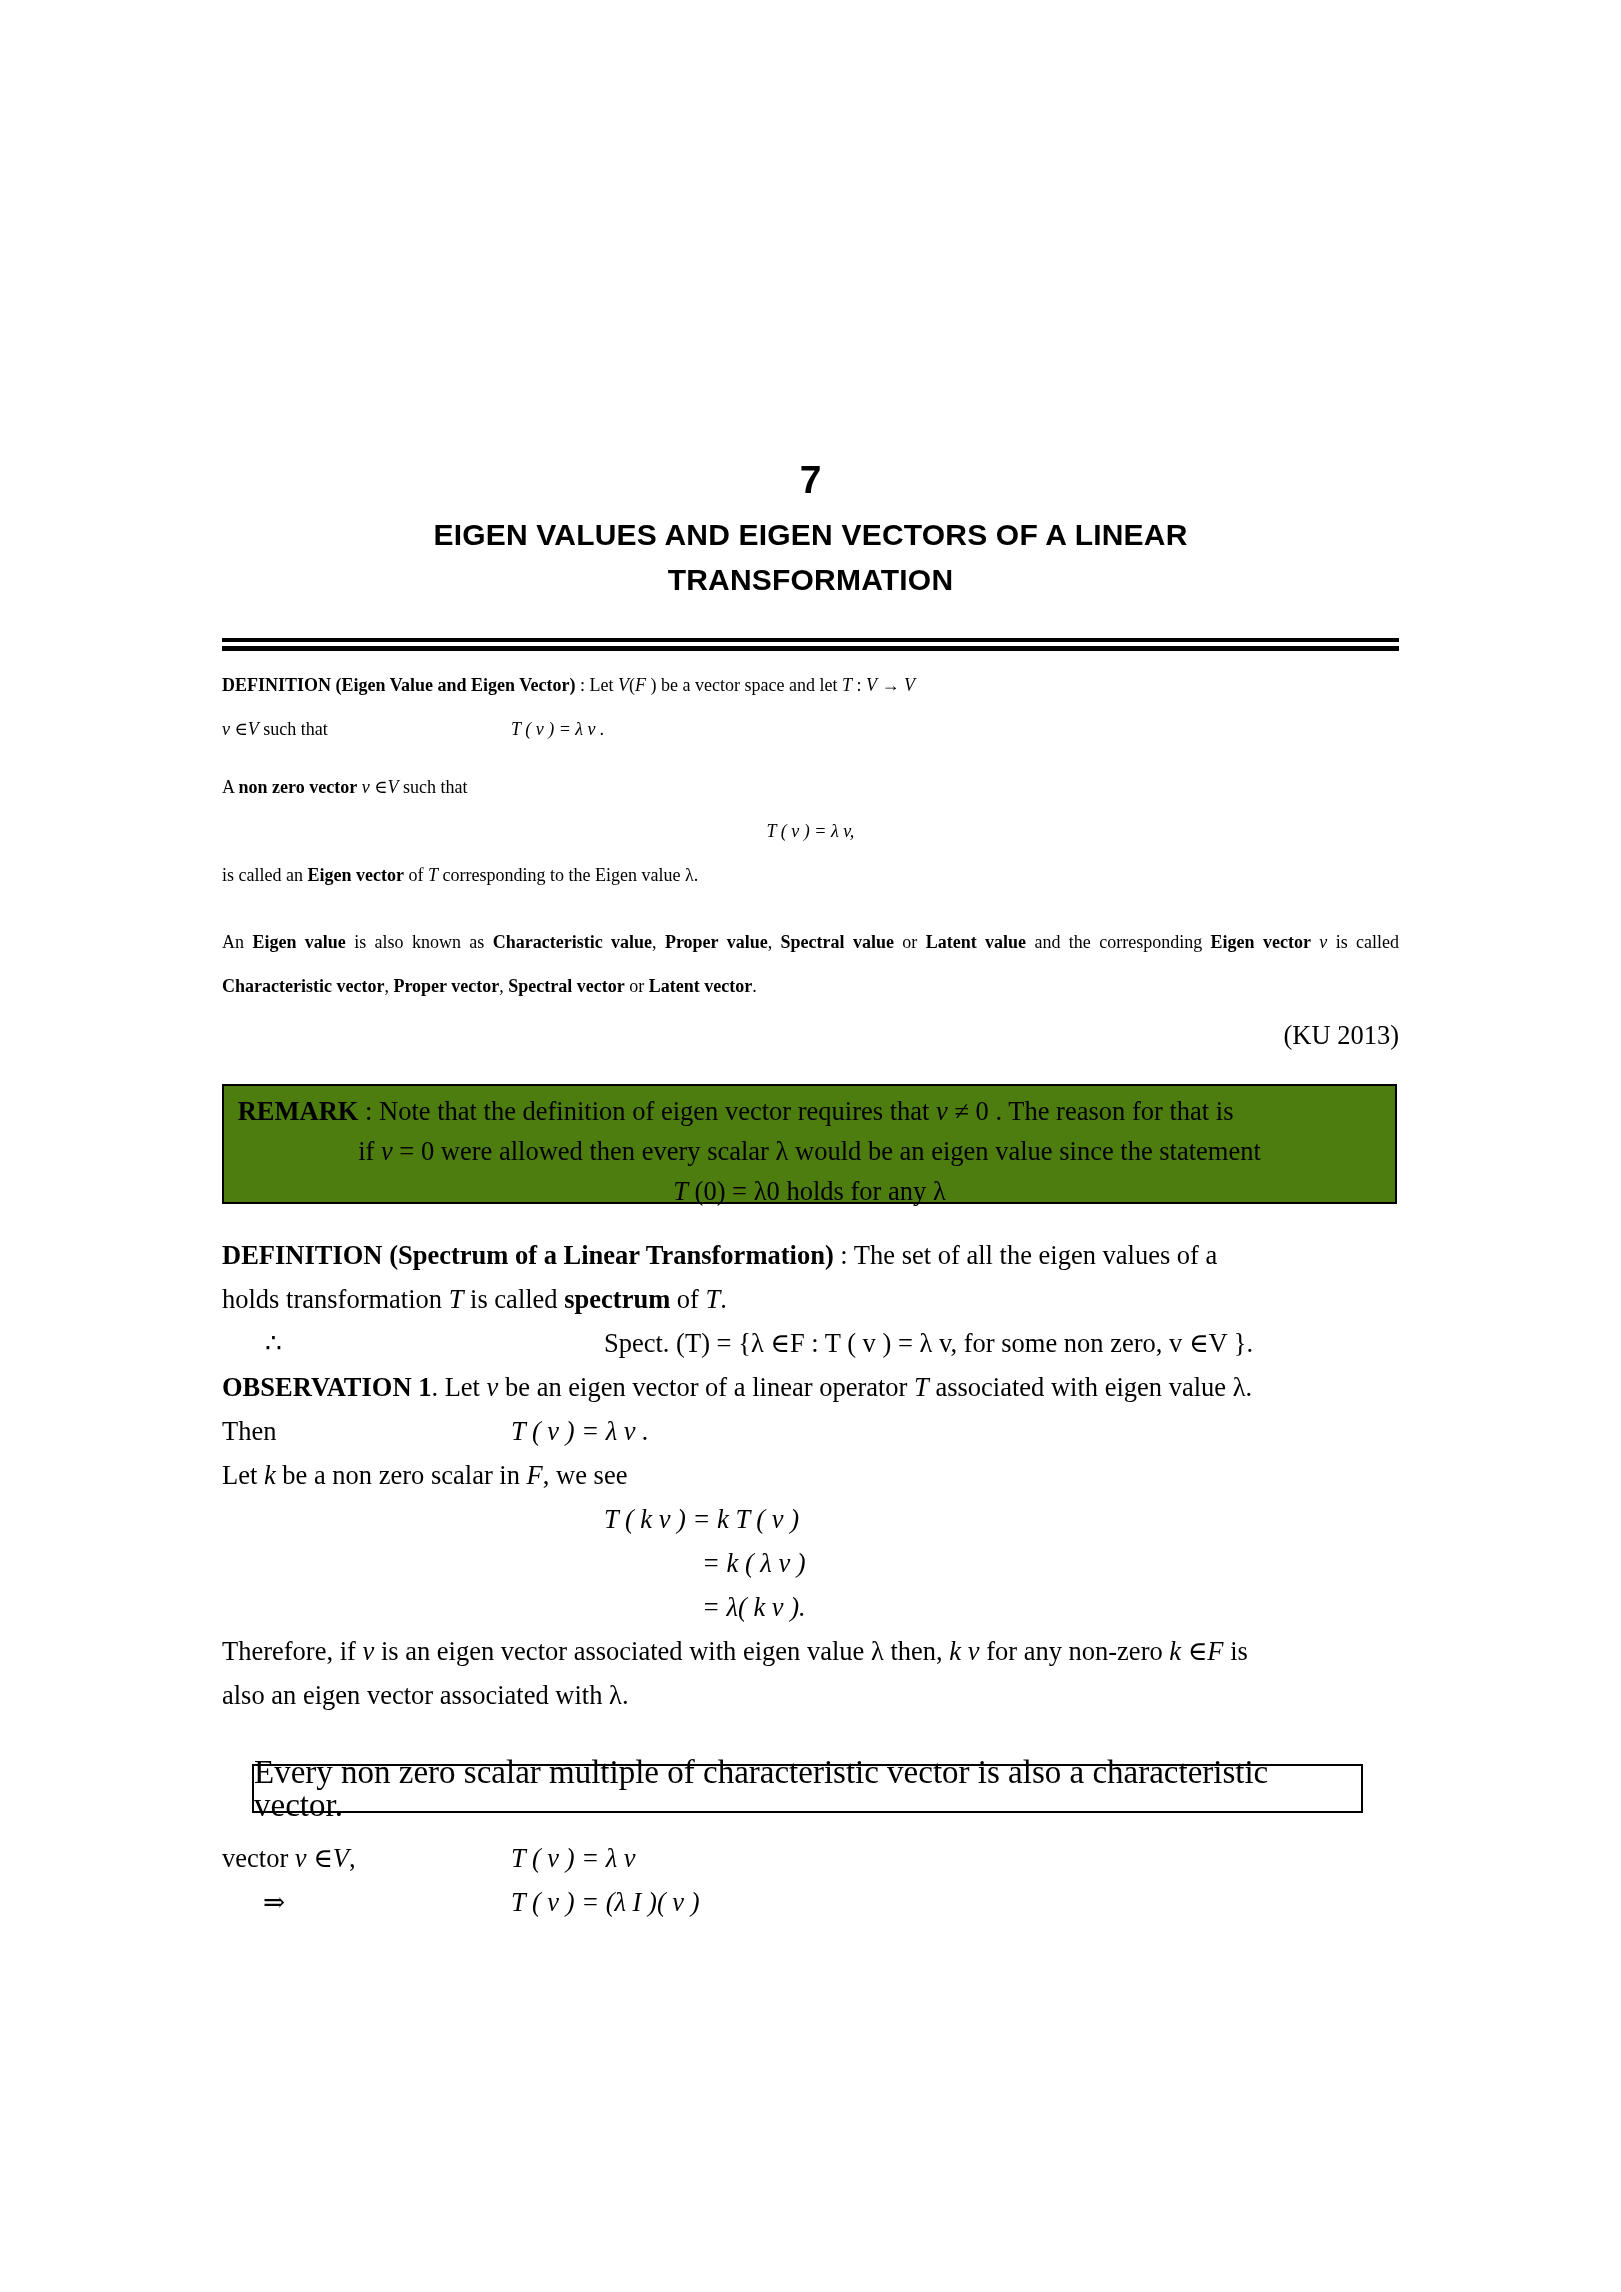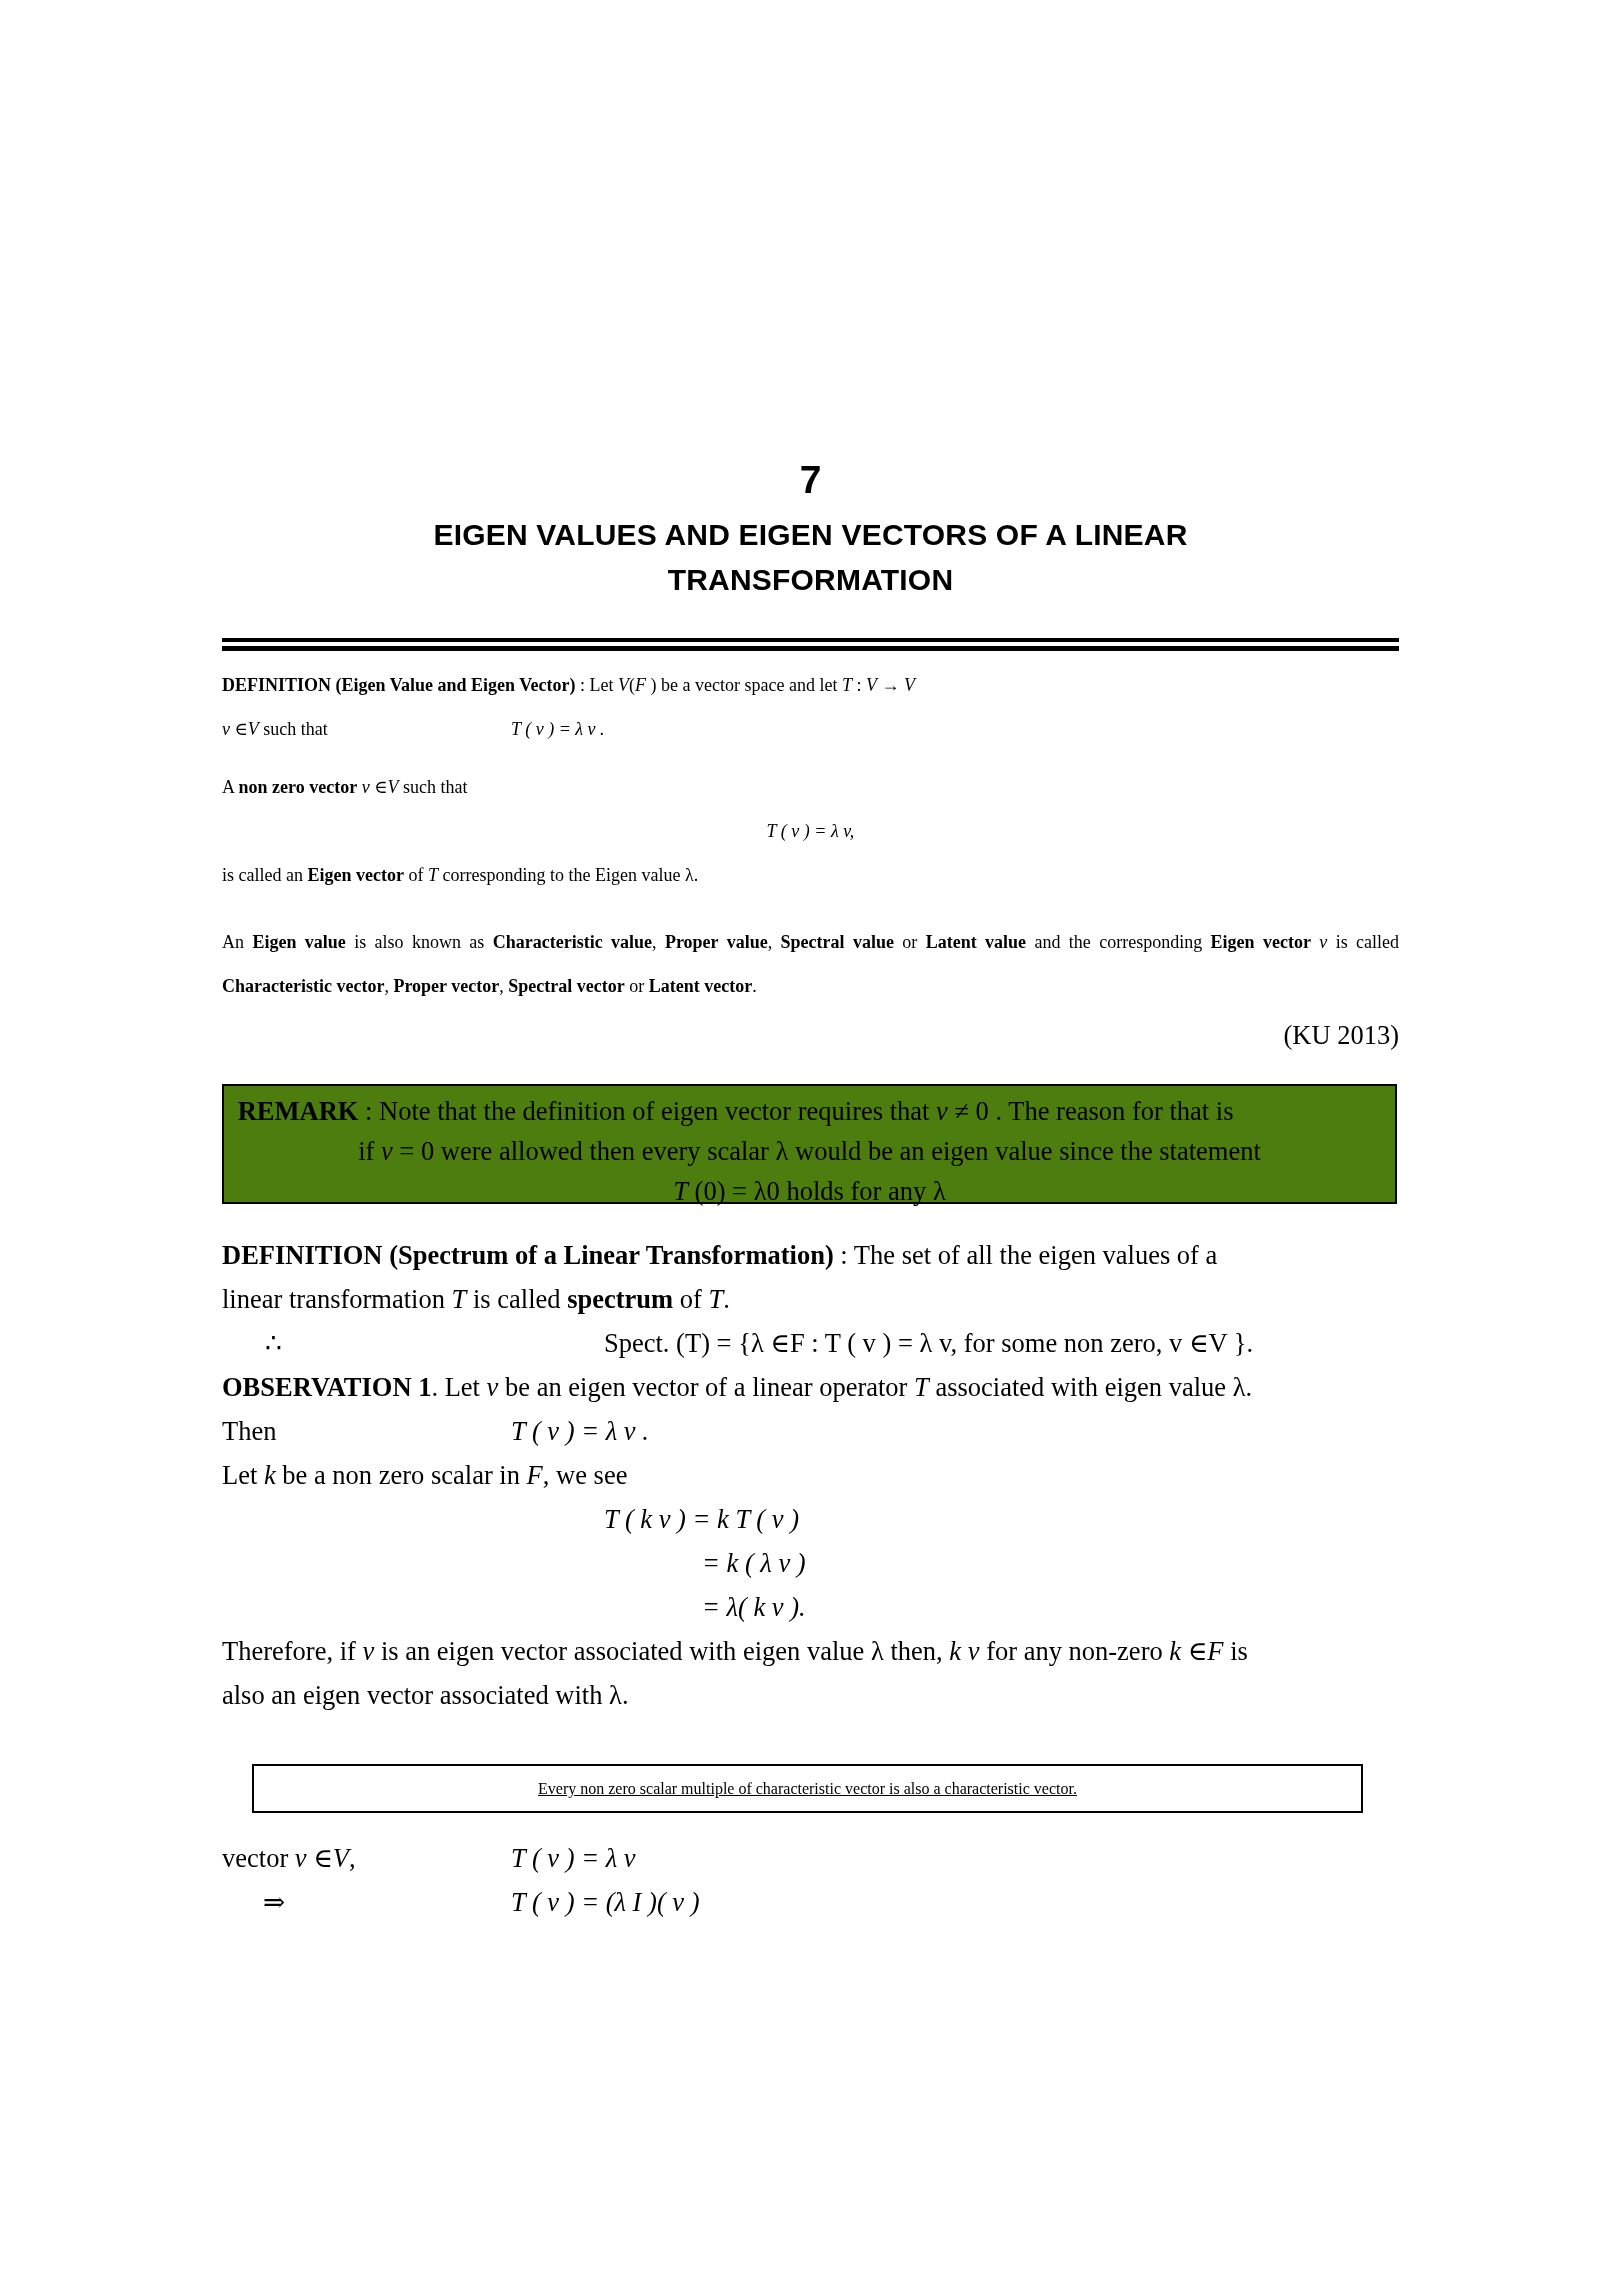--- a/index.html
+++ b/index.html
@@ -141,23 +141,22 @@
     width: 1111px;
     height: 49px;
     border: 2.9px solid #000;
     box-sizing: border-box;
     background: #fff;
     display: flex;
     align-items: center;
     justify-content: center;
   }
   .note-box .nb-text {
-    font-size: 16px;
+    font-size: 33px;
     line-height: 33px;
-    text-decoration: underline;
   }
 
   
   .blk { position: absolute; margin: 0; }
 </style>
 </head>
 <body>
 
 <div class="page">
 
@@ -199,21 +198,21 @@
   <div class="remark-box">
     <div class="rb-inner">
       <div class="rb-l1"><b>REMARK</b><span> : Note that the definition of eigen vector requires that  </span><span class="mi">v</span><span> ≠ 0</span><span> . The reason for that is</span></div>
       <div class="rb-l2"><span>if </span><span class="mi">v</span><span> = 0 were allowed then every scalar </span><span class="sym">λ</span><span> would be an eigen value since the statement</span></div>
       <div class="rb-l3"><span class="mi">T</span><span> (0) = </span><span class="sym">λ</span><span>0  holds for any </span><span class="sym">λ</span></div>
     </div>
   </div>
 
   <div class="blk" style="left:222px; top:1233px; width:1177px; font-size:26.5px; line-height:44px;">
     <p class="para nojust"><b>DEFINITION (Spectrum of a Linear Transformation)</b><span> : The set of all the eigen values of a</span></p>
-    <p class="para nojust"><span>linear transformation </span><span class="mi">T</span><span> is called </span><b>spectrum</b><span> of </span><span class="mi">T</span><span>.</span></p>
+    <p class="para nojust"><span>holds transformation </span><span class="mi">T</span><span> is called </span><b>spectrum</b><span> of </span><span class="mi">T</span><span>.</span></p>
     <p class="para tab-line"><span class="lbl" style="display:inline-block;width:43px;"></span><span class="sym">∴</span><span class="tab-pos" style="left:382px;">Spect. (T) = {λ ∈F : T ( v ) = λ v, for some non zero,  v ∈V }.</span></p>
   </div>
 
   <div class="blk" style="left:222px; top:1365px; width:1177px; font-size:26.5px; line-height:44px;">
     <p class="para nojust"><b>OBSERVATION 1</b><span>. Let </span><span class="mi">v</span><span> be an eigen vector of a linear operator </span><span class="mi">T</span><span> associated with eigen value </span><span class="sym">λ</span><span>.</span></p>
 
     <p class="para tab-line"><span class="lbl">Then</span><span class="tab-pos mi">T ( v )  = λ v .</span></p>
 
     <p class="para nojust"><span>Let </span><span class="mi">k</span><span> be a non zero scalar in </span><span class="mi">F</span><span>, we see</span></p>
 

